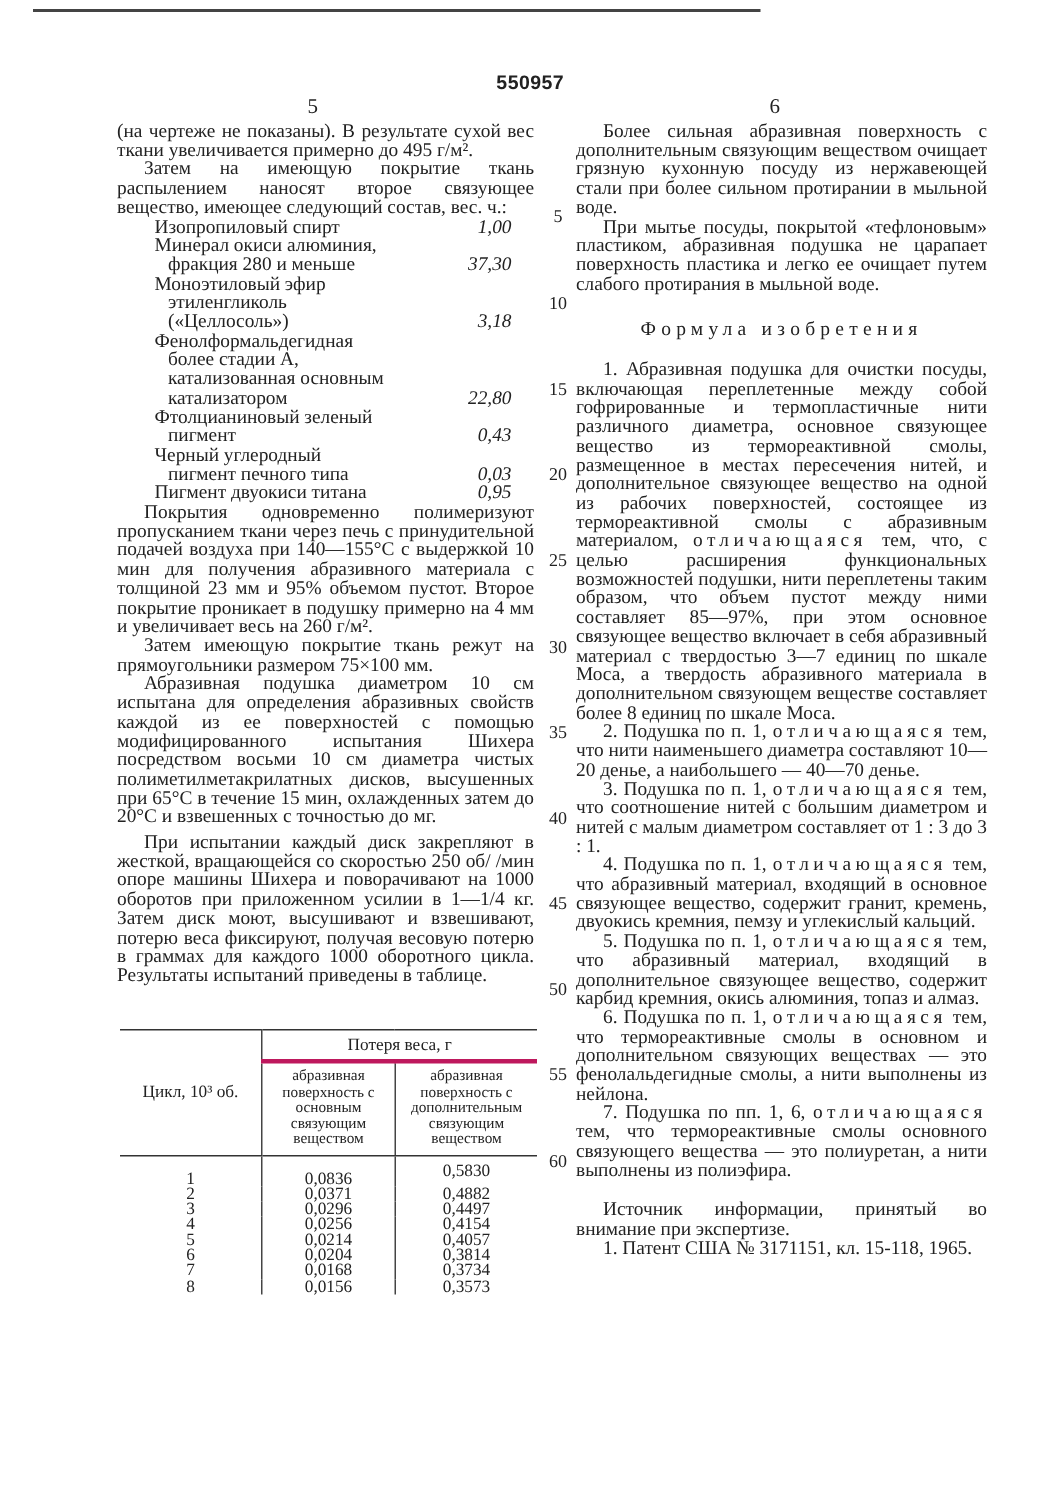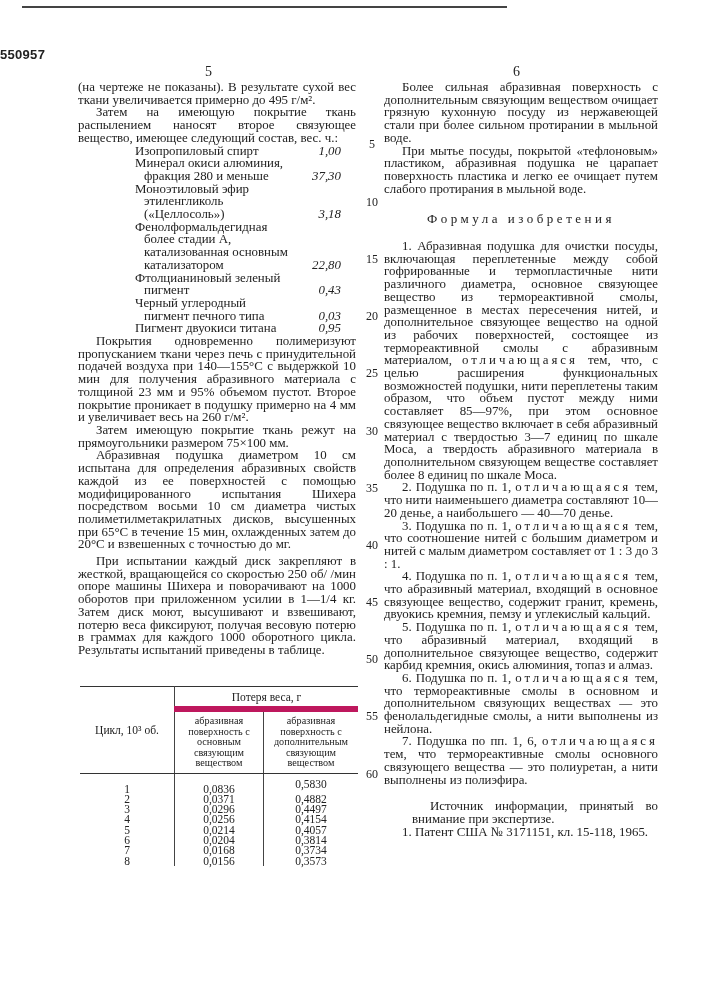--- a/index.html
+++ b/index.html
@@ -1,29 +1,29 @@
 <!DOCTYPE html>
 <html><head>
 <meta charset="utf-8">
 <style>
   html, body { margin:0; padding:0; }
   body { width:707px; height:1000px; background:#fff; position:relative; overflow:hidden;
          font-family:"Liberation Serif","DejaVu Serif",serif; color:#222; }
   .topline { position:absolute; left:22px; top:6px; width:485px; height:2px; background:#444; }
-  .patno { position:absolute; left:0; width:707px; top:47px; font-weight:bold;
+  .patno { position:absolute; left:0; width:707px; top:47px; text-align:center; font-weight:bold;
            font-size:13px; font-family:"Liberation Sans",sans-serif; letter-spacing:0.3px; }
   .colno { position:absolute; top:64px; font-size:14px; }
   .col { position:absolute; top:81px; font-size:12.9px; line-height:12.7px; }
   .col-left { left:78px; width:278px; }
   .col-right { left:384px; width:274px; }
   p { margin:0; text-align:justify; text-align-last:left; }
   .ind { text-indent:18px; }
   .recipe { margin:0 0 0 25px; width:238px; }
   .recipe .r { display:flex; justify-content:space-between; align-items:flex-end; }
-  .recipe .nm { width:180px;margin-left:32px; }
+  .recipe .nm { width:180px; }
   .recipe .nm span { display:block; padding-left:9px; }
   .recipe .nm span.first { padding-left:0; }
   .recipe .v { width:40px; text-align:right;font-style:italic; }
   .sp { letter-spacing:3px; }
   .heading { text-align:center; letter-spacing:3.5px; margin:18px 0 14px 0; font-size:13px; }
   .linenos { position:absolute; left:362px; top:81px; width:20px; font-size:12px; }
   .linenos div { position:absolute; left:0; width:20px; text-align:center; }
   table.res { position:absolute; left:80px; top:686px; width:278px; border-collapse:collapse;
               font-size:11.5px; }
   table.res td { padding:0; text-align:center; vertical-align:middle; }
@@ -100,21 +100,21 @@
   <p class="ind">Покрытия одновременно полимеризуют пропусканием ткани через печь с принудительной подачей воздуха при 140—155°С с выдержкой 10 мин для получения абразивного материала с толщиной 23 мм и 95% объемом пустот. Второе покрытие проникает в подушку примерно на 4 мм и увеличивает весь на 260 г/м².</p>
   <p class="ind">Затем имеющую покрытие ткань режут на прямоугольники размером 75×100 мм.</p>
   <p class="ind">Абразивная подушка диаметром 10 см испытана для определения абразивных свойств каждой из ее поверхностей с помощью модифицированного испытания Шихера посредством восьми 10 см диаметра чистых полиметилметакрилатных дисков, высушенных при 65°С в течение 15 мин, охлажденных затем до 20°С и взвешенных с точностью до мг.</p>
   <p class="ind" style="margin-top:4px;">При испытании каждый диск закрепляют в жесткой, вращающейся со скоростью 250 об/ /мин опоре машины Шихера и поворачивают на 1000 оборотов при приложенном усилии в 1—1/4 кг. Затем диск моют, высушивают и взвешивают, потерю веса фиксируют, получая весовую потерю в граммах для каждого 1000 оборотного цикла. Результаты испытаний приведены в таблице.</p>
 </div>
 
 <table class="res">
   <tbody>
       <tr class="thtop">
     <td rowspan="2" style="width:34%;padding:18px 0;" class="bb">Цикл, 10³ об.</td>
-    <td colspan="2" class="bl" style="padding:4px 0 3px 0;border-bottom:6px solid #be185d;">Потеря веса, г</td>
+    <td colspan="2" class="bl" style="padding:4px 0 3px 0;border-bottom:3px solid #be185d;">Потеря веса, г</td>
   </tr>
   <tr>
     <td class="bl bb sm" style="width:32%;padding:4px 6px;">абразивная поверхность с основным связующим веществом</td>
     <td class="bl bb sm" style="width:34%;padding:4px 6px;">абразивная поверхность с дополнительным связующим веществом</td>
   </tr>
   </tbody>
     <tbody id="tbody" class="body-cells">
       <tr>
         <td style="padding-top: 10px;">1</td>
         <td class="bl" style="padding-top: 10px;">0,0836</td>
@@ -179,15 +179,15 @@
   <div class="heading">Формула изобретения</div>
   <div id="claims">
       <p class="ind"><span>1. Абразивная подушка для очистки посуды, включающая переплетенные между собой гофрированные и термопластичные нити различного диаметра, основное связующее вещество из термореактивной смолы, размещенное в местах пересечения нитей, и дополнительное связующее вещество на одной из рабочих поверхностей, состоящее из термореактивной смолы с абразивным материалом, </span><span class="sp">отличающаяся</span><span> тем, что, с целью расширения функциональных возможностей подушки, нити переплетены таким образом, что объем пустот между ними составляет 85—97%, при этом основное связующее вещество включает в себя абразивный материал с твердостью 3—7 единиц по шкале Моса, а твердость абразивного материала в дополнительном связующем веществе составляет более 8 единиц по шкале Моса.</span></p>
       <p class="ind"><span>2. Подушка по п. 1, </span><span class="sp">отличающаяся</span><span> тем, что нити наименьшего диаметра составляют 10—20 денье, а наибольшего — 40—70 денье.</span></p>
       <p class="ind"><span>3. Подушка по п. 1, </span><span class="sp">отличающаяся</span><span> тем, что соотношение нитей с большим диаметром и нитей с малым диаметром составляет от 1 : 3 до 3 : 1.</span></p>
       <p class="ind"><span>4. Подушка по п. 1, </span><span class="sp">отличающаяся</span><span> тем, что абразивный материал, входящий в основное связующее вещество, содержит гранит, кремень, двуокись кремния, пемзу и углекислый кальций.</span></p>
       <p class="ind"><span>5. Подушка по п. 1, </span><span class="sp">отличающаяся</span><span> тем, что абразивный материал, входящий в дополнительное связующее вещество, содержит карбид кремния, окись алюминия, топаз и алмаз.</span></p>
       <p class="ind"><span>6. Подушка по п. 1, </span><span class="sp">отличающаяся</span><span> тем, что термореактивные смолы в основном и дополнительном связующих веществах — это фенолальдегидные смолы, а нити выполнены из нейлона.</span></p>
       <p class="ind"><span>7. Подушка по пп. 1, 6, </span><span class="sp">отличающаяся</span><span> тем, что термореактивные смолы основного связующего вещества — это полиуретан, а нити выполнены из полиэфира.</span></p>
     </div>
-  <p class="ind" style="margin-top:14px;margin-left:28px;">Источник информации, принятый во внимание при экспертизе.</p>
+  <p class="ind" style="margin-top:14px;">Источник информации, принятый во внимание при экспертизе.</p>
   <p class="ind">1. Патент США № 3171151, кл. 15-118, 1965.</p>
 </div>
 
 </body></html>

